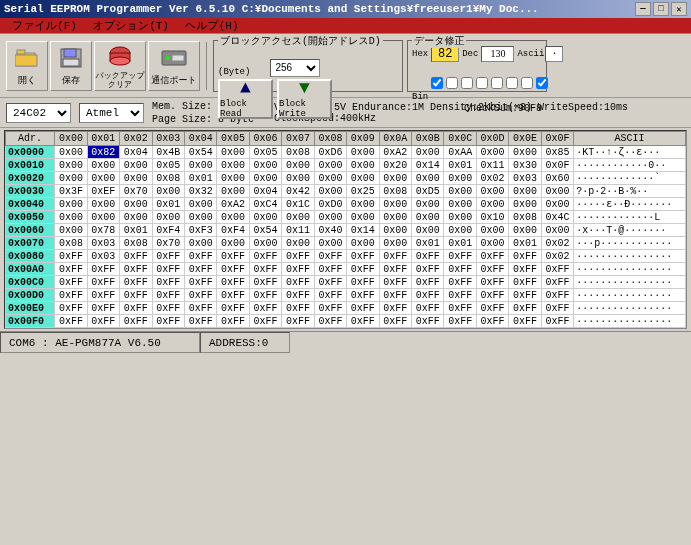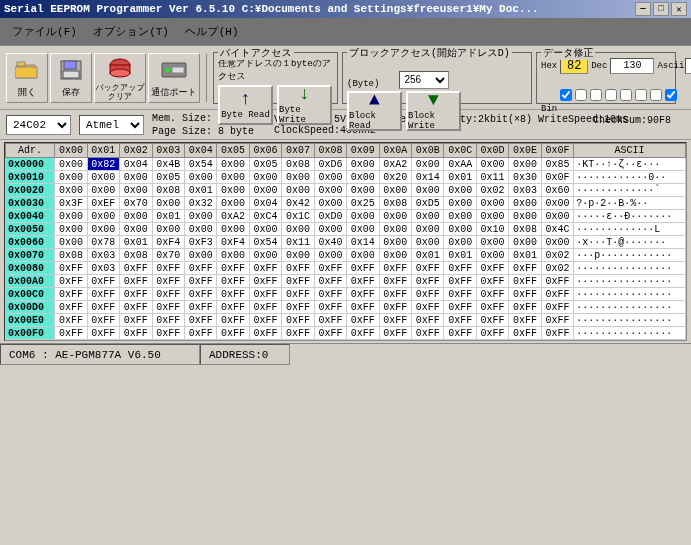--- a/index.html
+++ b/index.html
@@ -33,22 +33,22 @@
       background: #d4d0c8;
       border: 1px solid #888;
       display: flex;
       align-items: center;
       justify-content: center;
       font-size: 9px;
       cursor: pointer;
       color: #000;
     }
     .menu-bar {
-      background: #737373;
-      height: 28px;
+      background: #b91c1c;
+      height: 16px;
       display: flex;
       align-items: center;
       padding: 0 4px;
       border-bottom: 1px solid #888;
     }
     .menu-item {
       padding: 1px 8px;
       cursor: pointer;
       font-size: 11px;
     }
@@ -167,28 +167,28 @@
       height: 16px;
       border: 1px solid #888;
       border-top-color: #555;
       border-left-color: #555;
       background: #fde047;
       font-size: 12px;
       font-family: 'Courier New', monospace;
       text-align: center;
     }
     .input-dec {
-      width: 44px;
+      width: 33px;
       height: 16px;
       border: 1px solid #888;
       border-top-color: #555;
       border-left-color: #555;
       background: white;
       font-size: 10px;
-      font-family: Liberation Mono, monospace;
+      font-family: Liberation Serif, serif;
       text-align: center;
     }
     .input-ascii {
       width: 18px;
       height: 16px;
       border: 1px solid #888;
       border-top-color: #555;
       border-left-color: #555;
       background: white;
       font-size: 10px;
@@ -266,34 +266,20 @@
           <circle cx="8" cy="11" r="2" fill="#0f0"></circle>
           <rect x="12" y="8" width="12" height="6" fill="#ddd" stroke="#888" stroke-width="1"></rect>
         </svg>
       </div>
       <span style="font-size:9px;">通信ポート</span>
     </div>
   </div>
 
   <div class="separator-v"></div>
 
-  <div style="border:1px solid #666; background:#d4d0c8; padding:2px 4px; position:relative; height:52px; width:125px;">
-    <span style="position:absolute;top:-7px;left:4px;background:#d4d0c8;padding:0 2px;font-size:10px;">バイトアクセス</span>
-    <div style="font-size:9px;margin-top:2px;">任意アドレスの１byteのアクセス</div>
-    <div style="display:flex;gap:4px;margin-top:2px;">
-      <div class="action-btn">
-        <div style="font-size:18px;color:#006;">↑</div>
-        <span style="font-size:9px;">Byte Read</span>
-      </div>
-      <div class="action-btn">
-        <div style="font-size:18px;color:#060;">↓</div>
-        <span style="font-size:9px;">Byte Write</span>
-      </div>
-    </div>
-  </div>
 
   <div style="border:1px solid #666; background:#d4d0c8; padding:2px 4px; position:relative; height:52px; width:190px;">
     <span style="position:absolute;top:-7px;left:4px;background:#d4d0c8;padding:0 2px;font-size:10px;">ブロックアクセス(開始アドレスD)</span>
     <div style="display:flex;align-items:flex-end;gap:20px;margin-top:16px;">
       <span style="font-size:9px;">(Byte)</span>
       <select class="block-addr-select">
         <option>256</option>
         <option>0</option>
         <option>128</option>
       </select>

